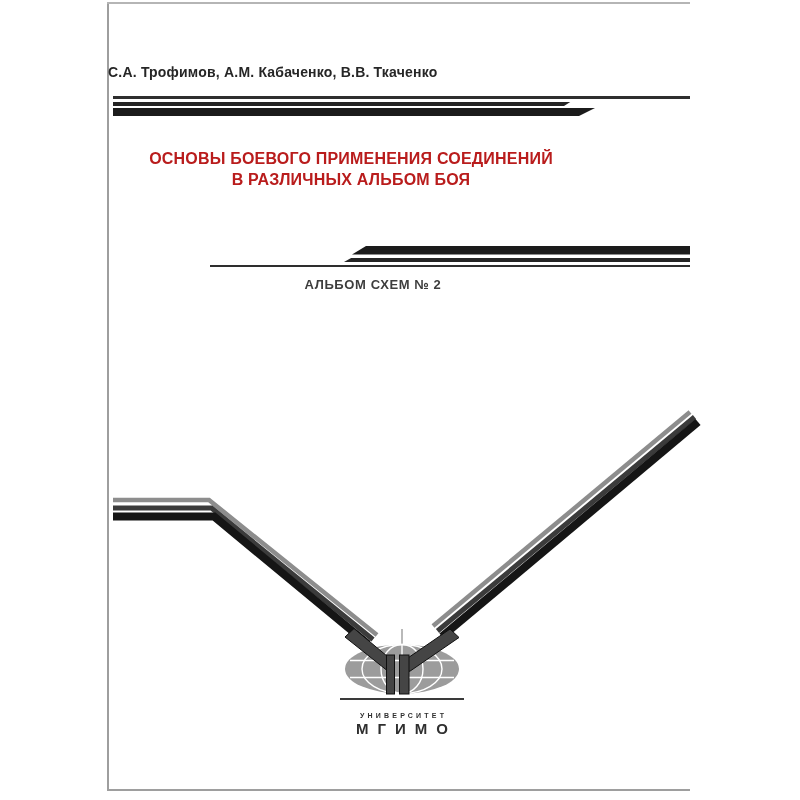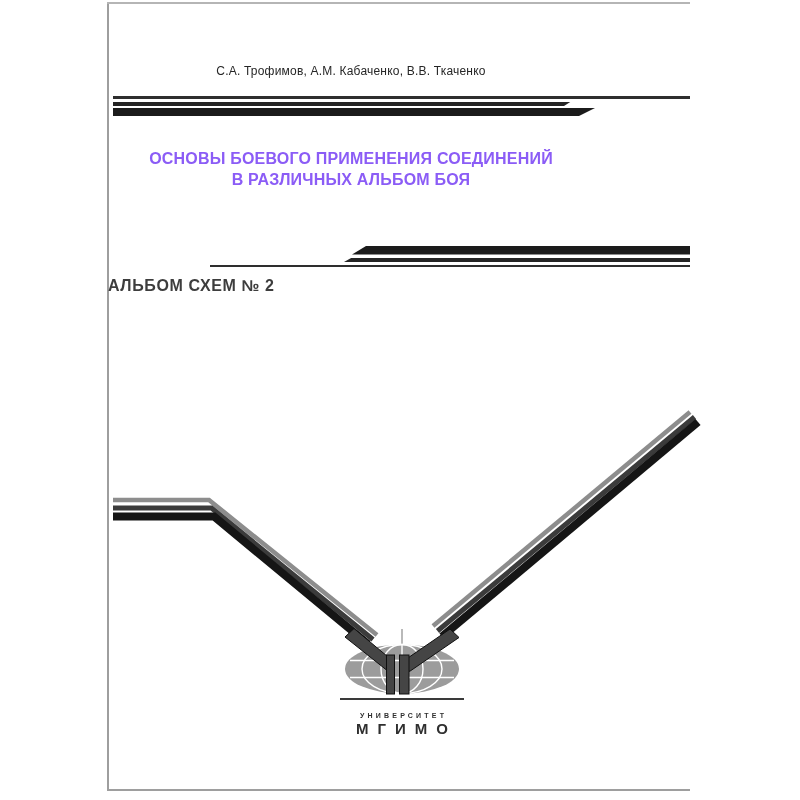--- a/index.html
+++ b/index.html
@@ -12,46 +12,46 @@
   .stage{
     position:relative;width:800px;height:800px;background:var(--paper);
     overflow:hidden;font-family:"Liberation Sans", sans-serif;color:var(--ink);
   }
   
   .edge-left{position:absolute;left:107px;top:3px;width:2px;height:788px;background:var(--edge);}
   .edge-top{position:absolute;left:107px;top:2px;width:583px;height:2px;background:#b5b5b5;}
   .edge-bottom{position:absolute;left:107px;top:789px;width:583px;height:2px;background:var(--edge);}
 
   .authors{
-    position:absolute;left:108px;top:64px;width:486px;text-align:center;
-    font-size:12px;font-weight:400;letter-spacing:.2px;color:var(--ink);
+    position:absolute;left:108px;top:64px;width:486px;text-align:left;
+    font-size:14px;font-weight:700;letter-spacing:.2px;color:var(--ink);
   }
   
   .r1a{position:absolute;left:113px;top:96px;width:577px;height:2.5px;background:var(--rule);}
   .r1b{position:absolute;left:113px;top:101.5px;width:458px;height:4.5px;background:#242424;
        clip-path:polygon(0 0,100% 0,calc(100% - 7px) 100%,0 100%);}
   .r1c{position:absolute;left:113px;top:108px;width:482px;height:8px;background:var(--bar);
        clip-path:polygon(0 0,100% 0,calc(100% - 16px) 100%,0 100%);}
 
   .title{
     position:absolute;left:108px;top:148px;width:486px;text-align:center;
-    font-size:16px;font-weight:700;line-height:21px;letter-spacing:.2px;color:#8b5cf6;
+    font-size:16px;font-weight:700;line-height:21px;letter-spacing:.2px;color:#b91c1c;
   }
   .title span{display:block;}
 
   
   .r2a{position:absolute;left:352px;top:246px;width:338px;height:8.5px;background:var(--bar);
        clip-path:polygon(14px 0,100% 0,100% 100%,0 100%);}
   .r2b{position:absolute;left:344px;top:257.5px;width:346px;height:4.5px;background:#242424;
        clip-path:polygon(8px 0,100% 0,100% 100%,0 100%);}
   .r2c{position:absolute;left:210px;top:264.5px;width:480px;height:2.5px;background:var(--rule);}
 
   .subtitle{
-    position:absolute;left:108px;top:277px;width:530px;
-    font-size:16px;font-weight:600;letter-spacing:.6px;color:#3d3d3d;
+    position:absolute;left:108px;top:277px;width:530px;text-align:center;
+    font-size:13px;font-weight:600;letter-spacing:.6px;color:#3d3d3d;
   }
 
   .art{position:absolute;left:0;top:0;width:800px;height:800px;pointer-events:none;}
   .rg{stroke:var(--ribbon_gray);stroke-width:4.5;fill:none;}
   .rd{stroke:var(--ribbon_dark);stroke-width:5;fill:none;}
   .rk{stroke:var(--ribbon_black);stroke-width:8;fill:none;}
   .grid{stroke:#ffffff;stroke-width:1.4;fill:none;}
   .ymark{fill:var(--mark);stroke:#101010;stroke-width:1;}
 
   .wordmark{

